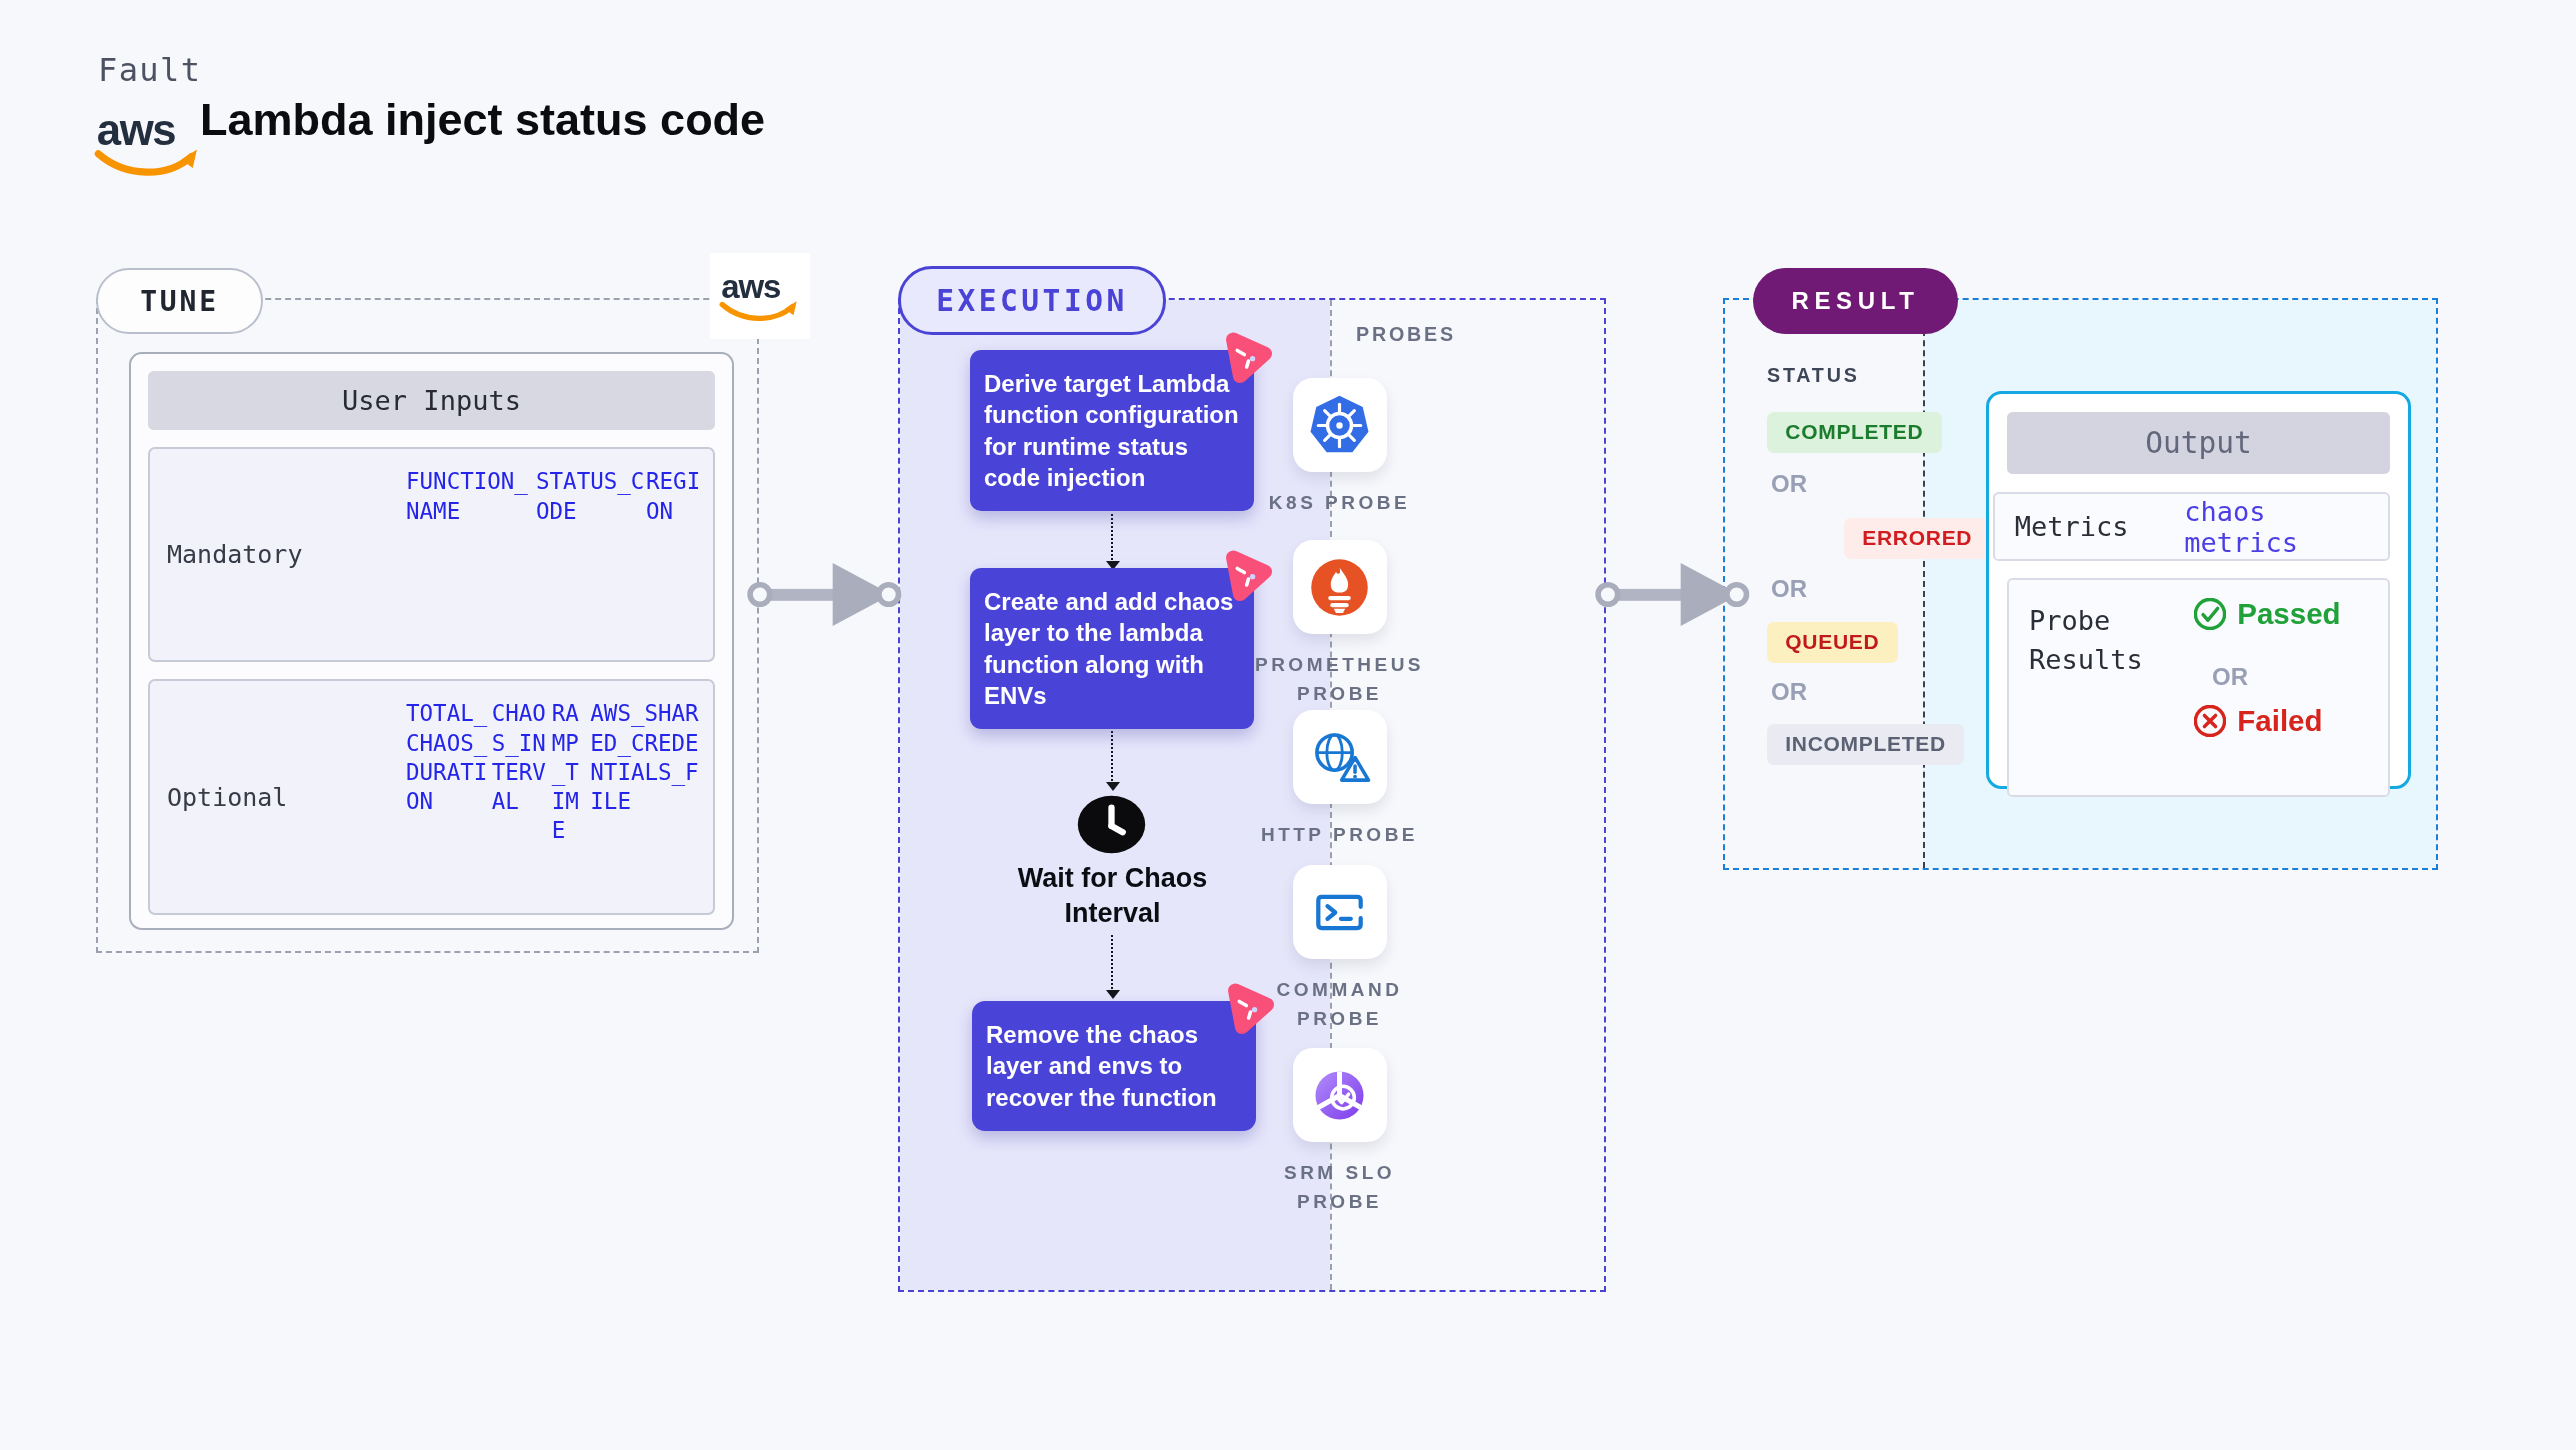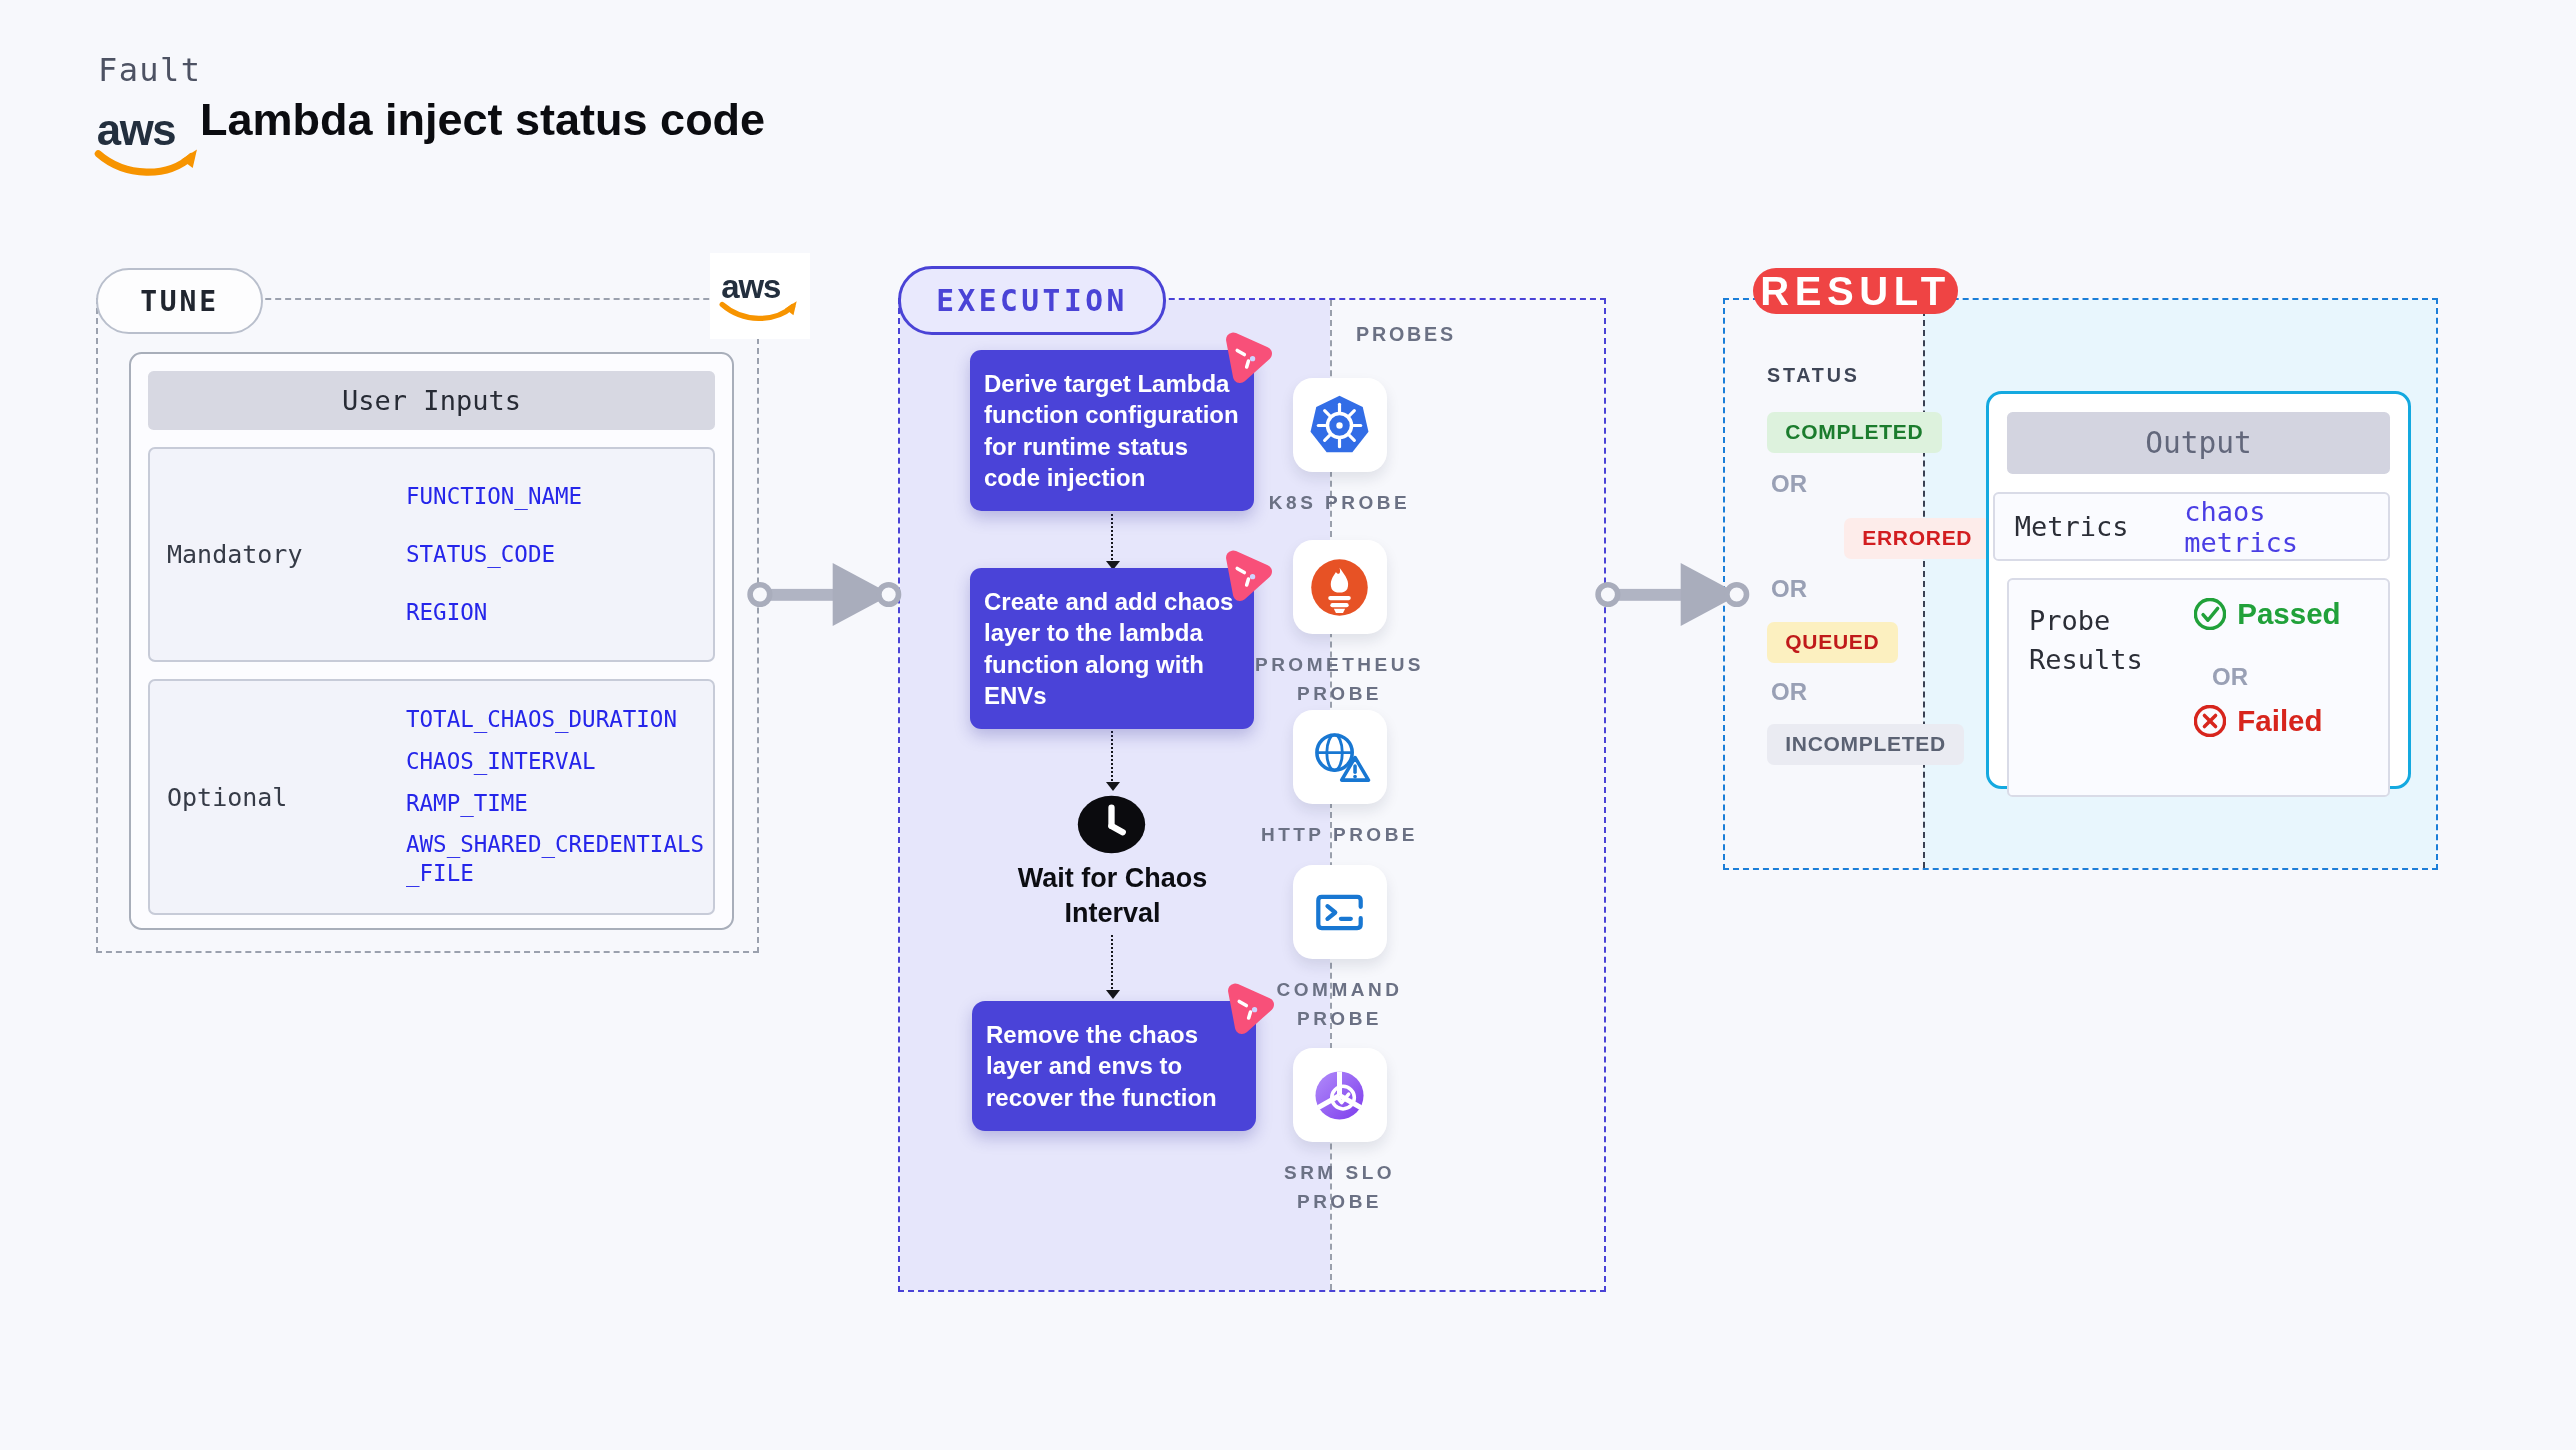--- a/index.html
+++ b/index.html
@@ -15,37 +15,37 @@
   .kicker{left:98px;top:51px;font-size:32px;color:#4d5263;letter-spacing:1.4px;}
   .page-title{left:200px;top:94px;font-size:45px;font-weight:bold;color:#0b0c10;}
   .aws-logo-main{left:94px;top:103px;width:110px;height:79px;}
 
   
   .pill{display:flex;align-items:center;justify-content:center;border-radius:34px;}
   .tune-pill{left:96px;top:268px;width:163px;height:62px;background:#fdfdfe;border:2.8px solid #b9bfcc;
     font-size:28px;font-weight:bold;color:#20252f;letter-spacing:2.8px;z-index:6;}
   .exec-pill{left:898px;top:266px;width:262px;height:63px;background:#e9e9fd;border:3.5px solid #4a43d6;
     font-size:29.5px;font-weight:bold;color:#4a43d6;letter-spacing:3.5px;z-index:6;}
-  .result-pill{left:1753px;top:268px;width:205px;height:46px;background:#ef4444;
-    font-size:40px;font-weight:bold;color:#ffffff;letter-spacing:5.6px;z-index:6;}
+  .result-pill{left:1753px;top:268px;width:205px;height:66px;background:#701a75;
+    font-size:24px;font-weight:bold;color:#ffffff;letter-spacing:5.6px;z-index:6;}
 
   
   .tune-box{left:96px;top:298px;width:663px;height:655px;border:2.8px dashed #9ba1ae;box-sizing:border-box;z-index:1;}
   .aws-patch{left:710px;top:253px;width:100px;height:86px;background:#ffffff;z-index:5;
     display:flex;align-items:center;justify-content:center;}
   .ui-card{left:129px;top:352px;width:605px;height:578px;background:#fcfcff;border:2.8px solid #a8aeba;
     border-radius:12.7px;box-sizing:border-box;z-index:2;}
   .ui-header{position:absolute;left:17px;top:17px;right:17px;height:59px;background:#d7d8e2;border-radius:5.6px;
     display:flex;align-items:center;justify-content:center;font-size:27px;color:#272b35;}
   .grp-row{position:absolute;left:17px;right:17px;border:2.1px solid #c7cbd8;border-radius:7px;background:#f2f3fa;
     display:flex;box-sizing:border-box;}
   .grp-mandatory{top:93px;height:215px;}
   .grp-optional{top:325px;height:236px;}
   .grp-label{width:239px;display:flex;align-items:center;padding-left:17px;font-size:25px;color:#363b47;}
-  .grp-fields{flex:1;display:flex;flex-direction:column;justify-content:space-around;padding:18.3px 7px 18.3px 0;width:318px;max-width:318px;}
+  .grp-fields{flex:1;display:flex;flex-direction:row;justify-content:space-around;padding:18.3px 7px 18.3px 0;width:318px;max-width:318px;}
   .field{font-size:22.5px;color:#2525ea;overflow-wrap:anywhere;line-height:1.3;}
 
   
   .flow-arrow{z-index:5;}
 
   
   .exec-box{left:898px;top:298px;width:708px;height:994px;border:2.8px dashed #4a43d6;box-sizing:border-box;z-index:1;}
   .exec-lavender{position:absolute;left:0;top:0;width:430px;height:100%;background:#e6e6fb;}
   .probes-divider{position:absolute;left:430px;top:0;height:100%;border-left:2.1px dashed #9aa0ac;}
   .probes-label{position:absolute;left:456px;top:22.5px;font-size:19.7px;font-weight:bold;letter-spacing:2.8px;color:#6b7184;}

